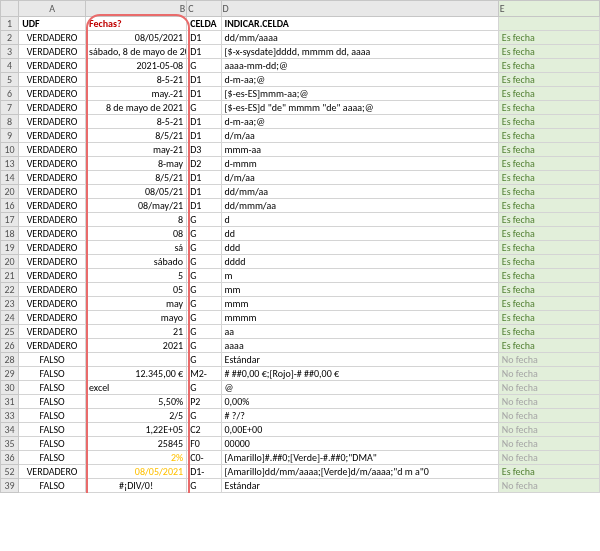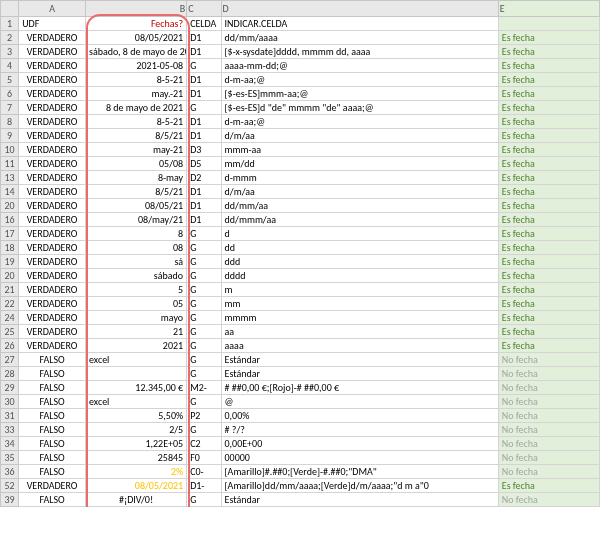--- a/index.html
+++ b/index.html
@@ -8,21 +8,21 @@
 .hrow{display:table-row;background:#e8e8e8}
 .hcell{display:table-cell;border:1px solid #c6c6c6;text-align:center;color:#555;padding:1px;height:14px;font-size:10px;background:#e8e8e8}
 .row{display:table-row}
 .rcell{display:table-cell;border:1px solid #c6c6c6;text-align:center;color:#555;width:18px;background:#e8e8e8;font-size:10px;vertical-align:middle}
 .cell{display:table-cell;border:1px solid #d4d4d4;padding:0 3px;height:13px;line-height:13px;font-size:10px;white-space:nowrap;overflow:hidden;text-overflow:clip;vertical-align:middle}
 .col-a{width:66px;text-align:center}
 .col-b{width:100px;text-align:right}
 .col-c{width:34px;text-align:left}
 .col-d{width:274px;text-align:left}
 .col-e{width:100px;text-align:left;background:#e2efda}
-.hdr{font-weight:normal;text-align:left}
+.hdr{font-weight:bold;text-align:left}
 .red{color:#c00000}
 .yellow{color:#ffc000}
 .esfecha{color:#548235}
 .nofecha{color:#a6a6a6}
 .outline{position:absolute;border:2px solid #e96b6b;border-radius:14px;pointer-events:none;left:86px;top:14px;width:104px;height:534px;z-index:5}
 </style>
 </head>
 <body>
 
 <div style="position:relative">
@@ -32,21 +32,21 @@
     <div class="hcell" style="width:18px"></div>
     <div class="hcell col-a">A</div>
     <div class="hcell col-b">B</div>
     <div class="hcell col-c">C</div>
     <div class="hcell col-d">D</div>
     <div class="hcell col-e">E</div>
   </div>
   <div class="row">
     <div class="rcell">1</div>
     <div class="cell col-a hdr">UDF</div>
-    <div class="cell col-b hdr red" style="text-align:right">Fechas?</div>
+    <div class="cell col-b hdr red" style="text-align:left">Fechas?</div>
     <div class="cell col-c hdr">CELDA</div>
     <div class="cell col-d hdr">INDICAR.CELDA</div>
     <div class="cell col-e hdr"></div>
   </div>
   <div class="row">
         <div class="rcell">2</div>
         <div class="cell col-a">VERDADERO</div>
         <div class="cell col-b">08/05/2021</div>
         <div class="cell col-c">D1</div>
         <div class="cell col-d">dd/mm/aaaa</div>
@@ -110,28 +110,20 @@
       </div>
       <div class="row">
         <div class="rcell">10</div>
         <div class="cell col-a">VERDADERO</div>
         <div class="cell col-b">may-21</div>
         <div class="cell col-c">D3</div>
         <div class="cell col-d">mmm-aa</div>
         <div class="cell col-e esfecha">Es fecha</div>
       </div>
       <div class="row">
-        <div class="rcell">11</div>
-        <div class="cell col-a">VERDADERO</div>
-        <div class="cell col-b">05/08</div>
-        <div class="cell col-c">D5</div>
-        <div class="cell col-d">mm/dd</div>
-        <div class="cell col-e esfecha">Es fecha</div>
-      </div>
-      <div class="row">
         <div class="rcell">13</div>
         <div class="cell col-a">VERDADERO</div>
         <div class="cell col-b">8-may</div>
         <div class="cell col-c">D2</div>
         <div class="cell col-d">d-mmm</div>
         <div class="cell col-e esfecha">Es fecha</div>
       </div>
       <div class="row">
         <div class="rcell">14</div>
         <div class="cell col-a">VERDADERO</div>
@@ -198,20 +190,28 @@
       </div>
       <div class="row">
         <div class="rcell">22</div>
         <div class="cell col-a">VERDADERO</div>
         <div class="cell col-b">05</div>
         <div class="cell col-c">G</div>
         <div class="cell col-d">mm</div>
         <div class="cell col-e esfecha">Es fecha</div>
       </div>
       <div class="row">
+        <div class="rcell">23</div>
+        <div class="cell col-a">VERDADERO</div>
+        <div class="cell col-b">may</div>
+        <div class="cell col-c">G</div>
+        <div class="cell col-d">mmm</div>
+        <div class="cell col-e esfecha">Es fecha</div>
+      </div>
+      <div class="row">
         <div class="rcell">24</div>
         <div class="cell col-a">VERDADERO</div>
         <div class="cell col-b">mayo</div>
         <div class="cell col-c">G</div>
         <div class="cell col-d">mmmm</div>
         <div class="cell col-e esfecha">Es fecha</div>
       </div>
       <div class="row">
         <div class="rcell">25</div>
         <div class="cell col-a">VERDADERO</div>
@@ -220,28 +220,20 @@
         <div class="cell col-d">aa</div>
         <div class="cell col-e esfecha">Es fecha</div>
       </div>
       <div class="row">
         <div class="rcell">26</div>
         <div class="cell col-a">VERDADERO</div>
         <div class="cell col-b">2021</div>
         <div class="cell col-c">G</div>
         <div class="cell col-d">aaaa</div>
         <div class="cell col-e esfecha">Es fecha</div>
-      </div>
-      <div class="row">
-        <div class="rcell">27</div>
-        <div class="cell col-a">FALSO</div>
-        <div class="cell col-b" style="text-align: left;">excel</div>
-        <div class="cell col-c">G</div>
-        <div class="cell col-d">Estándar</div>
-        <div class="cell col-e nofecha">No fecha</div>
       </div>
       <div class="row">
         <div class="rcell">28</div>
         <div class="cell col-a">FALSO</div>
         <div class="cell col-b"></div>
         <div class="cell col-c">G</div>
         <div class="cell col-d">Estándar</div>
         <div class="cell col-e nofecha">No fecha</div>
       </div>
       <div class="row">

